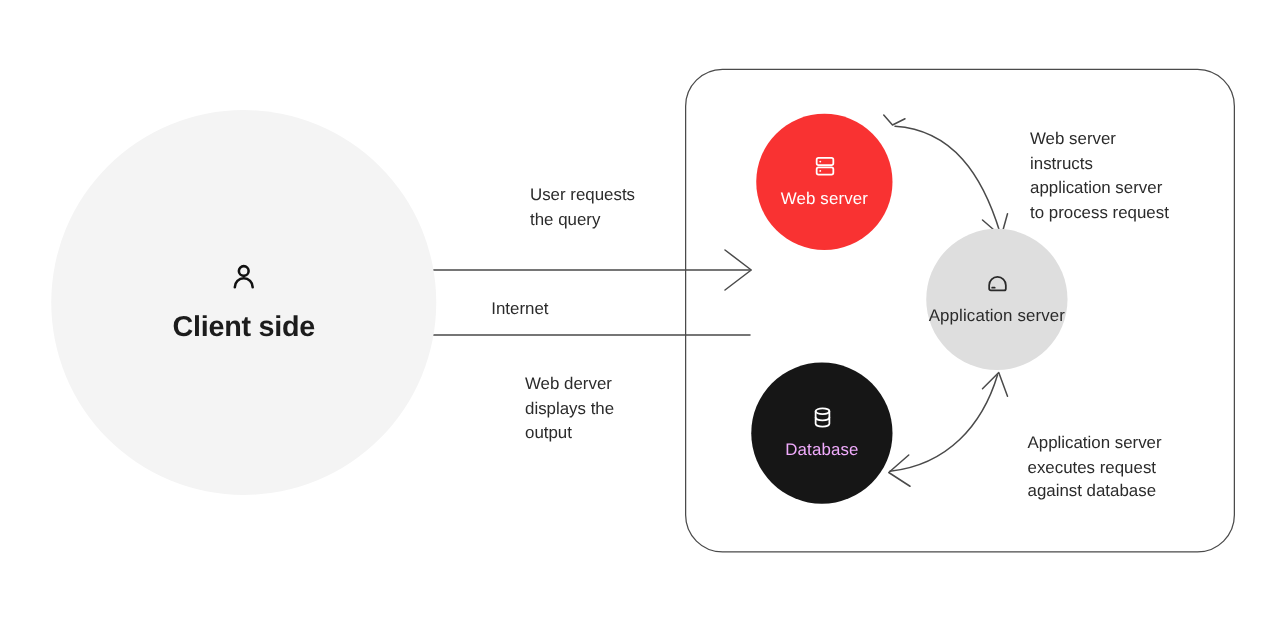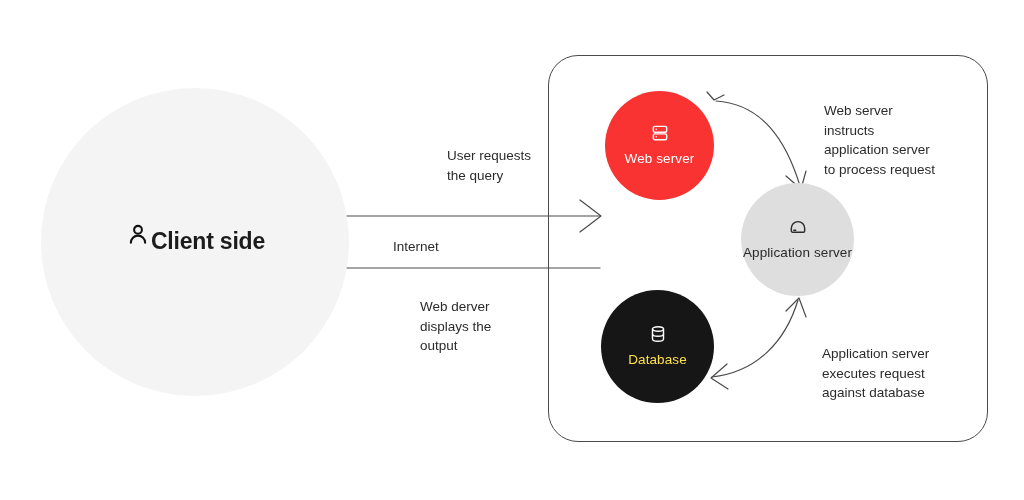--- a/index.html
+++ b/index.html
@@ -40,21 +40,21 @@
     border-radius: 50%;
     background: #f4f4f4;
   }
   .client-inner {
     position: absolute;
     left: 41px;
     top: 88px;
     width: 308px;
     height: 308px;
     display: flex;
-    flex-direction: row;
+    flex-direction: column;
     align-items: center;
     justify-content: center;
   }
   .client-icon {
     width: 26px;
     height: 26px;
     margin-bottom: 14px;
     display: block;
   }
   .client-label {
@@ -112,33 +112,33 @@
     height: 113px;
     background: #dedede;
     color: #2a2a2a;
   }
   .node-db {
     left: 601px;
     top: 290px;
     width: 113px;
     height: 113px;
     background: #161616;
-    color: #fde047;
+    color: #f0abfc;
   }
 
   
   .annot {
     position: absolute;
     font-size: 13.5px;
     line-height: 1.45;
     color: #2b2b2b;
     white-space: pre-line;
   }
   .annot-user-request {
-    left: 447px;
+    left: 424px;
     top: 146px;
   }
   .annot-internet {
     left: 393px;
     top: 237px;
   }
   .annot-web-display {
     left: 377px;
     top: 297px;
     margin-left: 43px;

